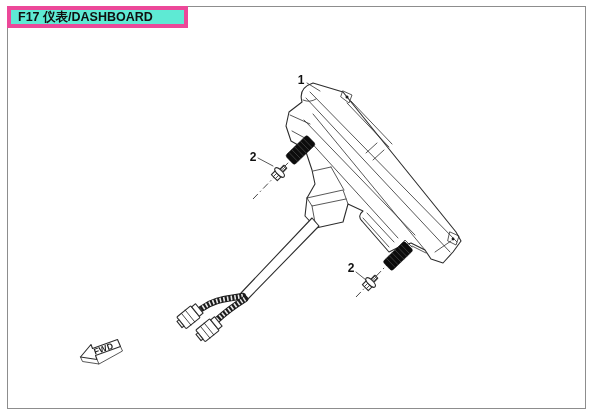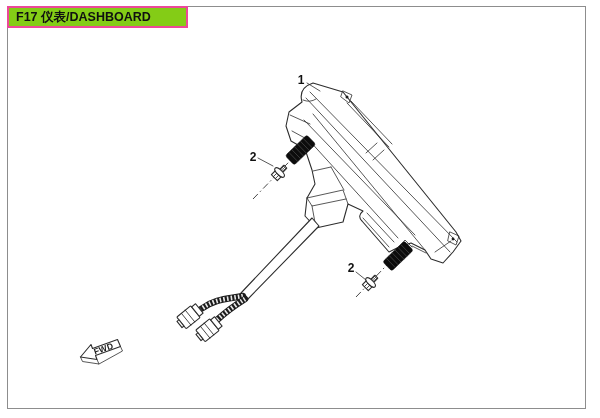--- a/index.html
+++ b/index.html
@@ -6,21 +6,21 @@
   .stage{
     position:relative;width:600px;height:418px;background:#ffffff;
     font-family:"Liberation Sans", sans-serif;overflow:hidden;
   }
   .frame{
     position:absolute;left:7px;top:6px;width:579px;height:403px;
     border:1.5px solid #8d8d8d;box-sizing:border-box;background:#ffffff;
   }
   .title-box{
     position:absolute;left:7px;top:6px;width:181px;height:22px;
-    border:2px solid #ec4899;box-sizing:border-box;background:#84cc16;
+    border:4px solid #ec4899;box-sizing:border-box;background:#5eead4;
     display:flex;align-items:center;padding-left:7px;
     font-weight:bold;font-size:12.5px;letter-spacing:0px;color:#101010;
     white-space:nowrap;
   }
   svg.diagram{position:absolute;left:0;top:0;width:600px;height:418px;}
   .ln{fill:none;stroke:#2d2d2d;stroke-width:1.1;stroke-linejoin:round;stroke-linecap:round;}
   .thin{fill:none;stroke:#2d2d2d;stroke-width:0.8;stroke-linejoin:round;stroke-linecap:round;}
   .wf{fill:#ffffff;stroke:#2d2d2d;stroke-width:1.1;stroke-linejoin:round;}
   .axis{fill:none;stroke:#333333;stroke-width:0.9;stroke-dasharray:7 3 1.5 3;}
   .damper{fill:#0c0c0c;stroke:#0c0c0c;stroke-width:0.5;}

